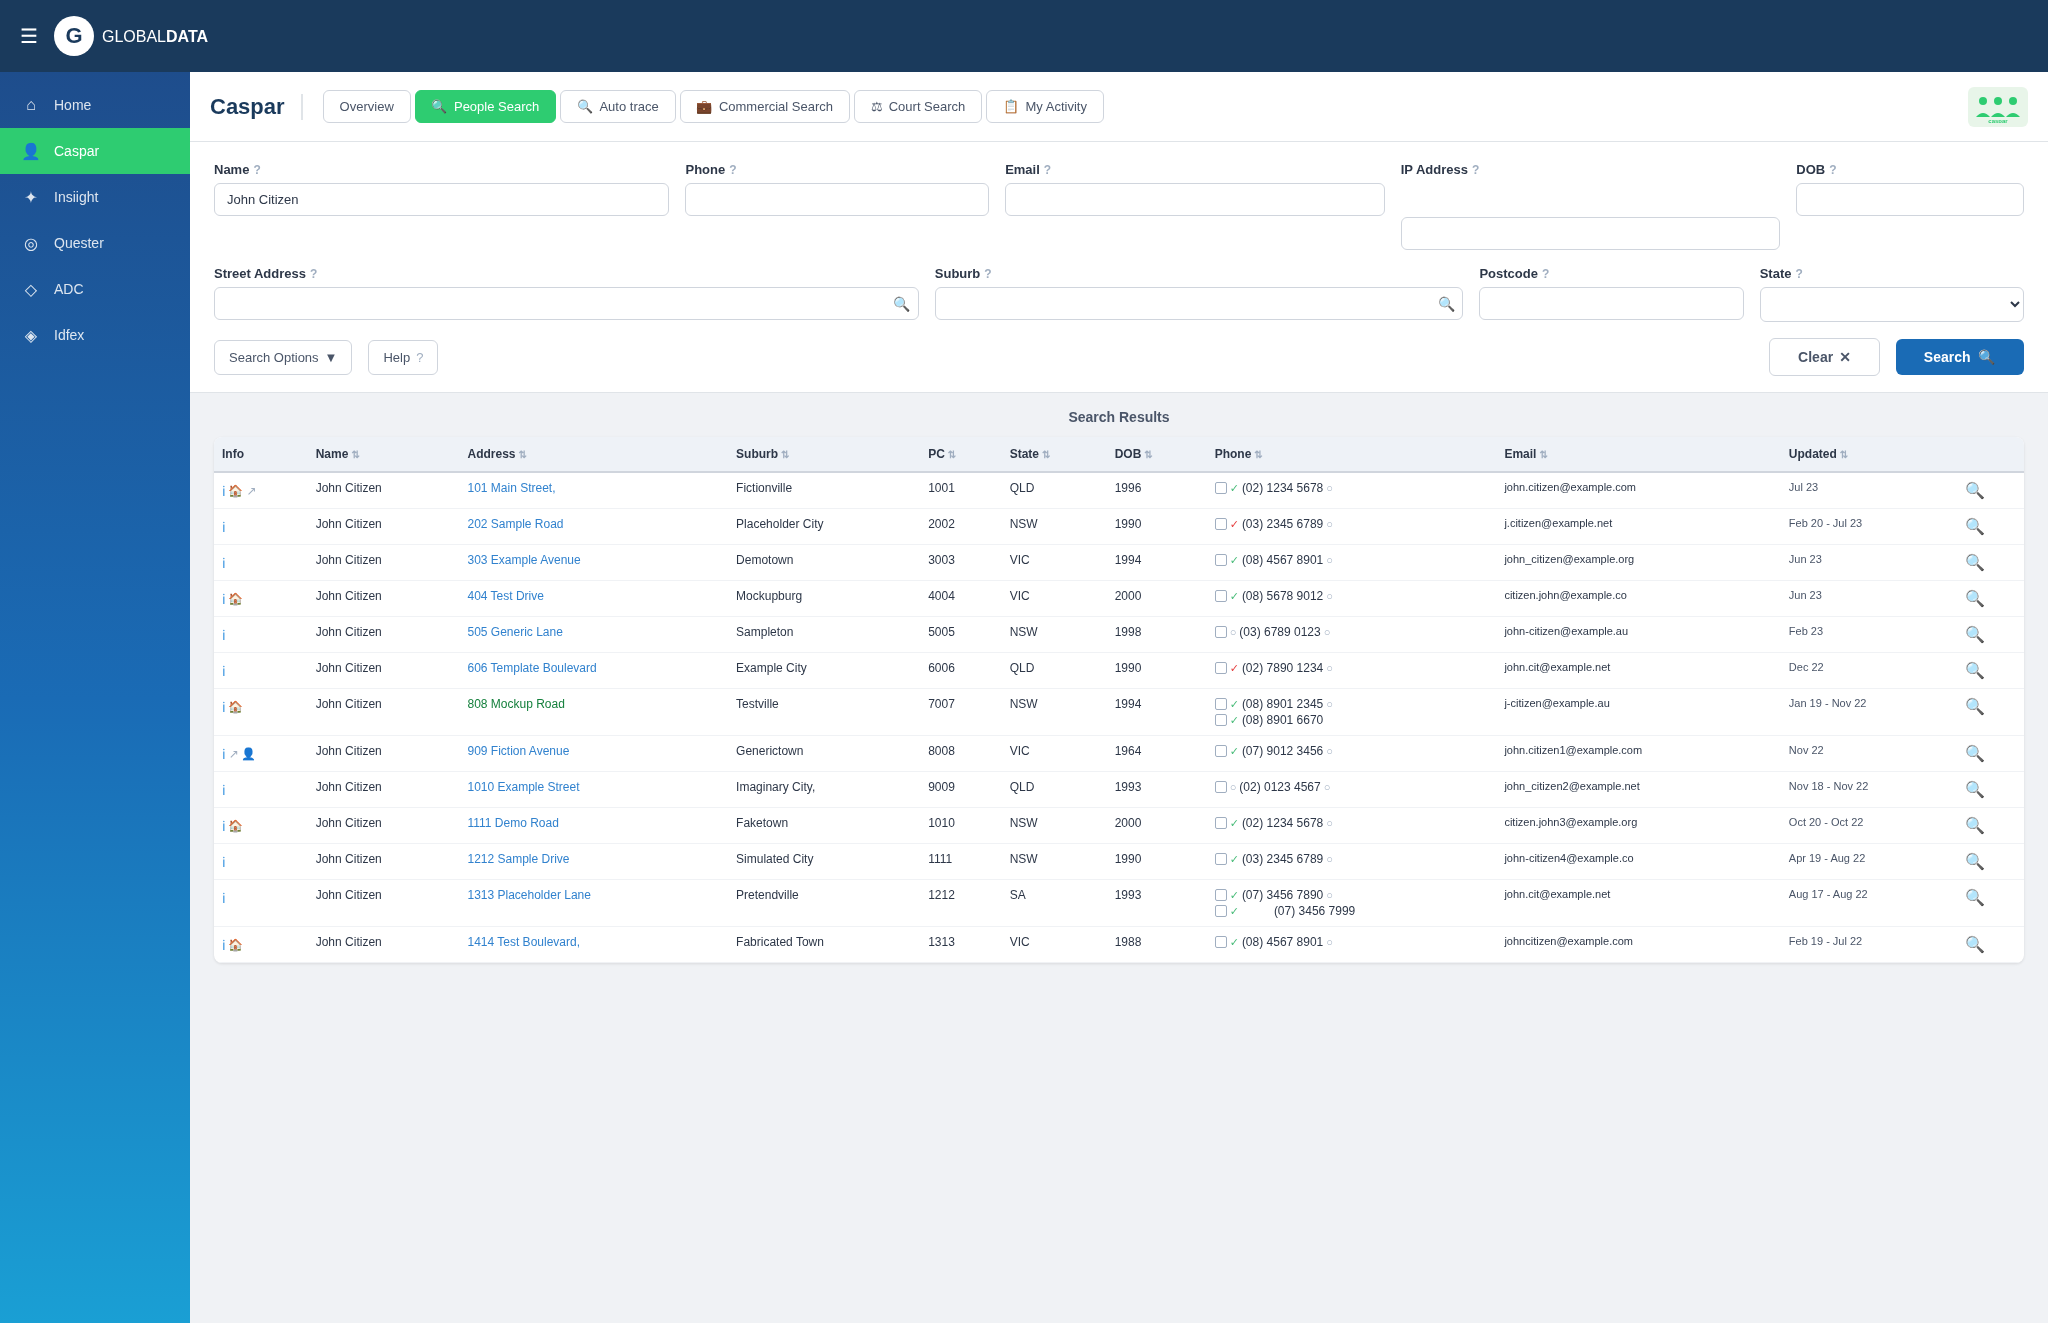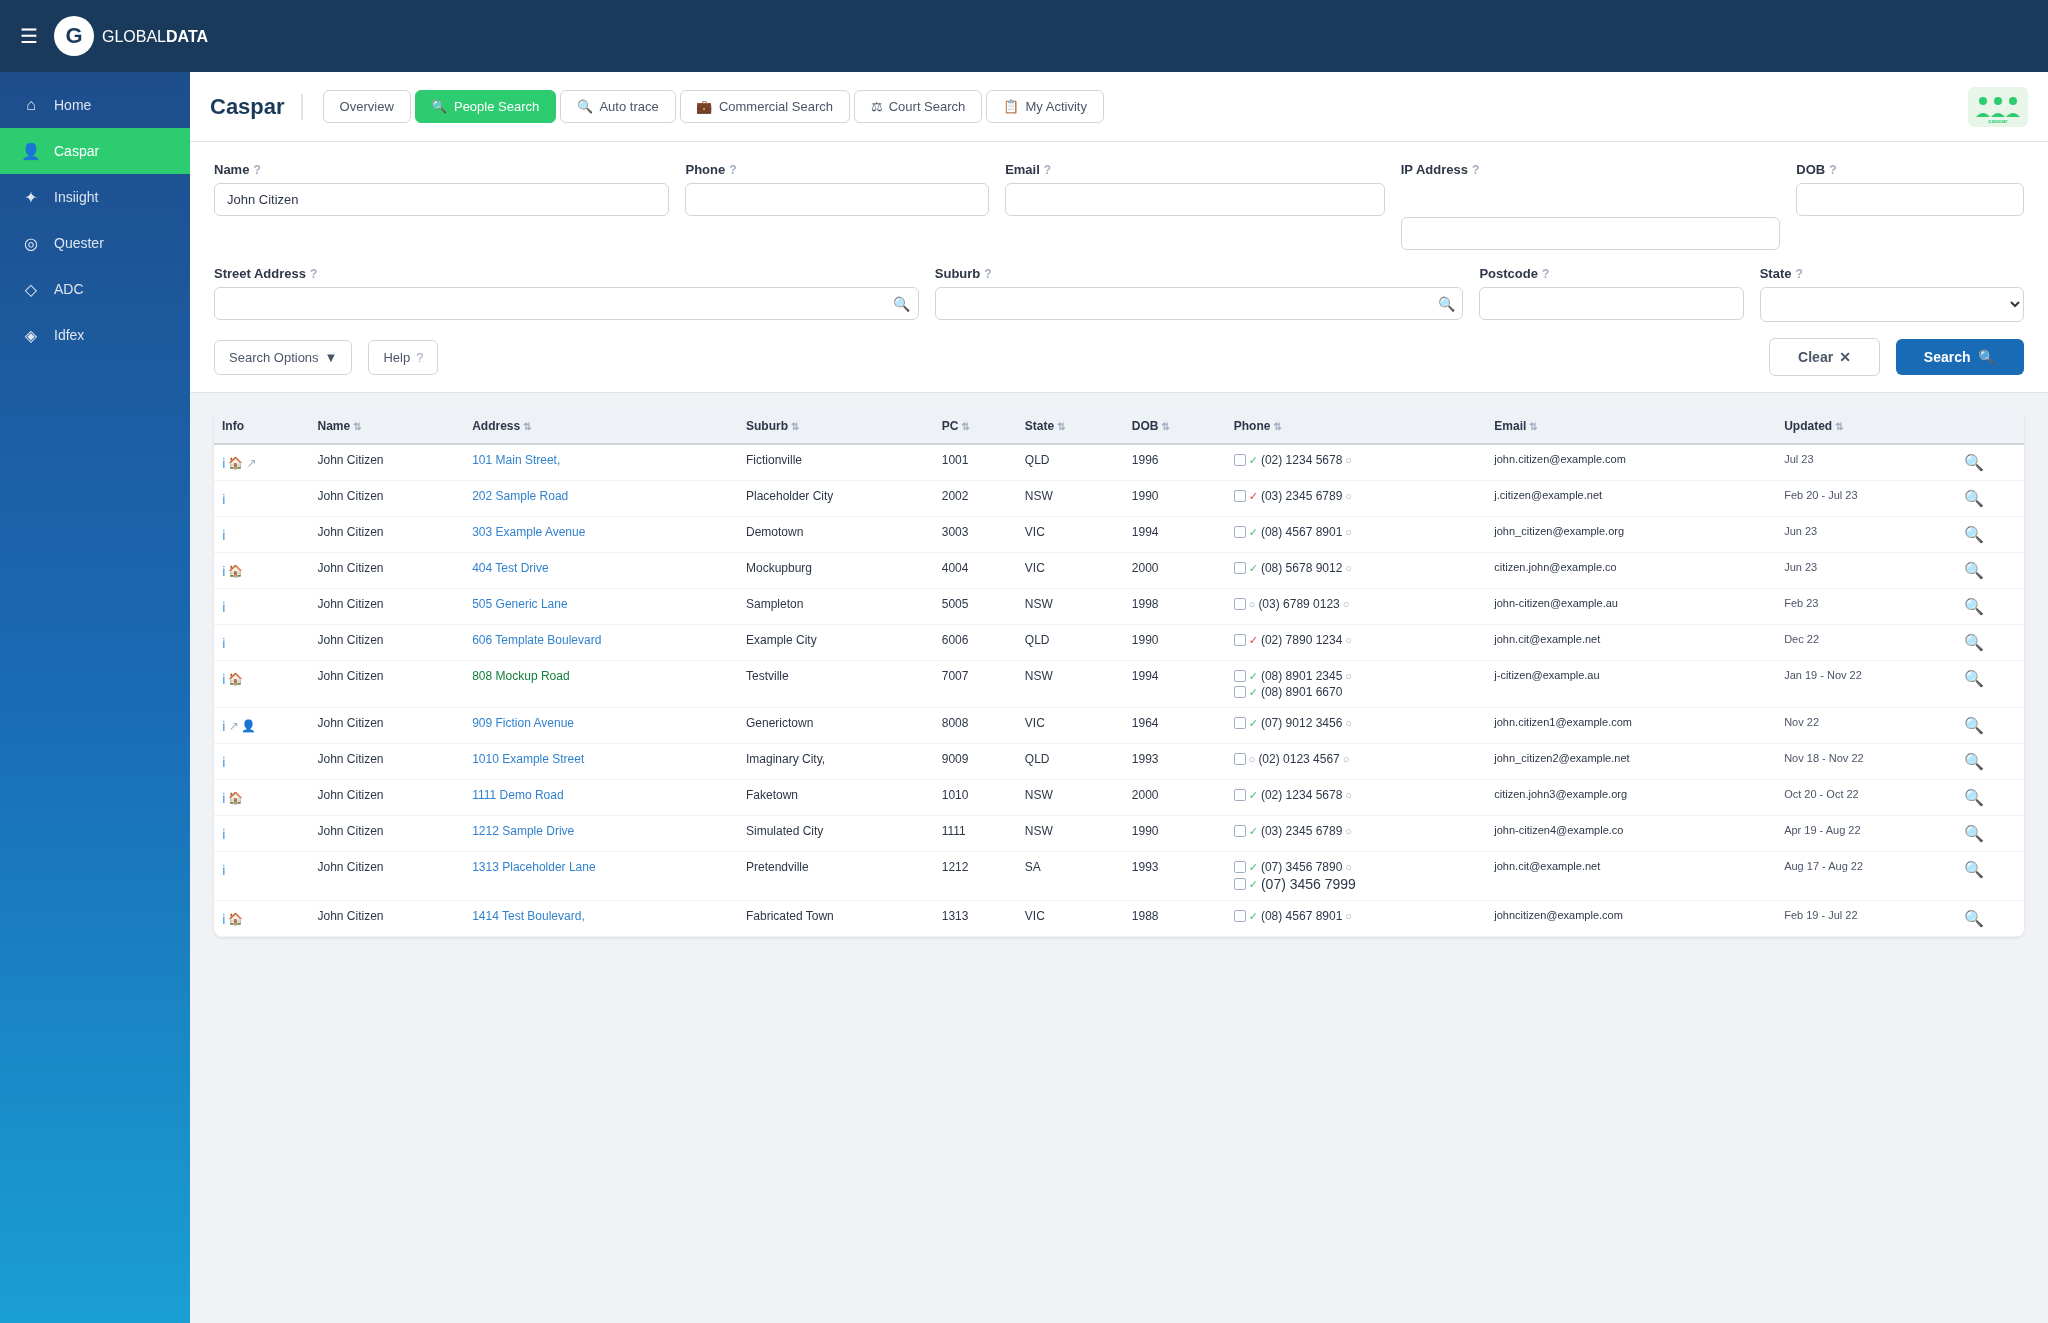--- a/index.html
+++ b/index.html
@@ -436,20 +436,21 @@
           <span>✕</span>
         </button>
         <button class="search-btn">
           <span>Search</span>
           <span>🔍</span>
         </button>
       </div>
     </div>
 
     <div class="results-section">
+      <div class="results-title">Search Results</div>
       <table class="results-table">
         <thead>
           <tr>
             <th><span class="th-sort">Info</span></th>
             <th><span class="th-sort">Name <span class="sort-icon">⇅</span></span></th>
             <th><span class="th-sort">Address <span class="sort-icon">⇅</span></span></th>
             <th><span class="th-sort">Suburb <span class="sort-icon">⇅</span></span></th>
             <th><span class="th-sort">PC <span class="sort-icon">⇅</span></span></th>
             <th><span class="th-sort">State <span class="sort-icon">⇅</span></span></th>
             <th><span class="th-sort">DOB <span class="sort-icon">⇅</span></span></th>
@@ -774,21 +775,21 @@
                 <div class="phone-multi">
     <div class="phone-row">
       <span class="cb-icon"></span>
       <span style="color:#48bb78;font-size:11px;">✓</span>
       <span style="font-size:12px;">(07) 3456 7890</span>
       <span style="color:#a0aec0;font-size:11px;">○</span>
     </div>
                   <div class="phone-row">
       <span class="cb-icon"></span>
       <span style="color:#48bb78;font-size:11px;">✓</span>
-      <span style="font-size:14px;">(07) 3456 7999</span>
+      <span style="font-size:12px;margin-left:32px;">(07) 3456 7999</span>
     </div>
                 </div>
               </td>
     <td style="font-size:11px;color:#2d3748;">john.cit@example.net</td>
     <td style="font-size:11px;color:#4a5568;white-space:nowrap;">Aug 17 - Aug 22</td>
     <td><span style="color:#4299e1;font-size:16px;cursor:pointer;">🔍</span></td>
   </tr>
             <tr>
     <td>
                 <div class="info-icons">

